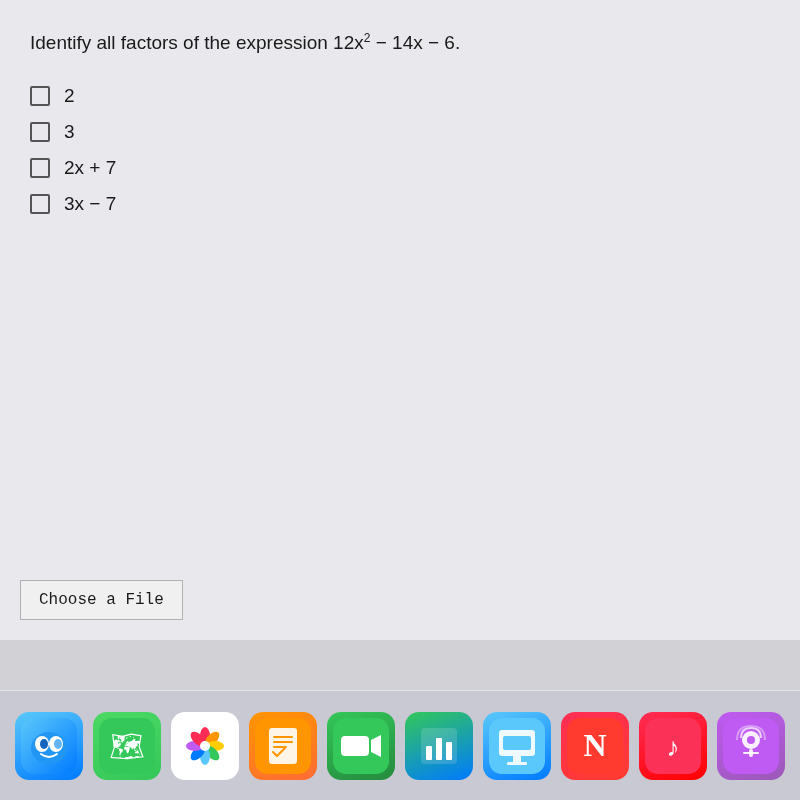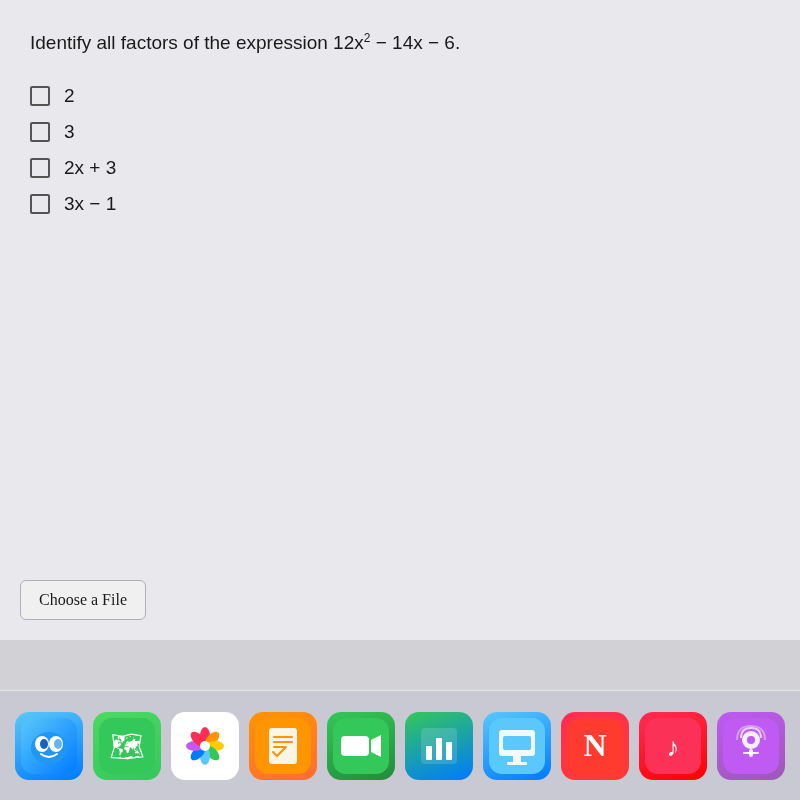--- a/index.html
+++ b/index.html
@@ -63,26 +63,26 @@
 
     .choose-file-area {
       position: absolute;
       bottom: 20px;
       left: 20px;
     }
 
     .choose-file-btn {
       background: #f0f0f0;
       border: 1px solid #b0b0b0;
-      border-radius: 6px;
+      border-radius: 0;
       padding: 10px 18px;
       font-size: 16px;
       color: #1a1a1a;
       cursor: pointer;
-      font-family: Liberation Serif, serif;
+      font-family: Liberation Mono, monospace;
     }
 
     
     .dock {
       position: absolute;
       bottom: 0;
       left: 0;
       width: 100%;
       height: 110px;
       background: rgba(200, 200, 210, 0.85);
@@ -151,25 +151,25 @@
     <li class="option-item">
       <div class="checkbox"></div>
       <span class="option-label">2</span>
     </li>
     <li class="option-item">
       <div class="checkbox"></div>
       <span class="option-label">3</span>
     </li>
     <li class="option-item">
       <div class="checkbox"></div>
-      <span class="option-label">2x + 3</span>
-    </li>
-    <li class="option-item">
-      <div class="checkbox"></div>
-      <span class="option-label">3x − 1</span>
+      <span class="option-label">2x + 7</span>
+    </li>
+    <li class="option-item">
+      <div class="checkbox"></div>
+      <span class="option-label">3x − 7</span>
     </li>
   </ul>
 
   <div class="choose-file-area">
     <button class="choose-file-btn">Choose a File</button>
   </div>
 </div>
 
 <div class="dock">
 

